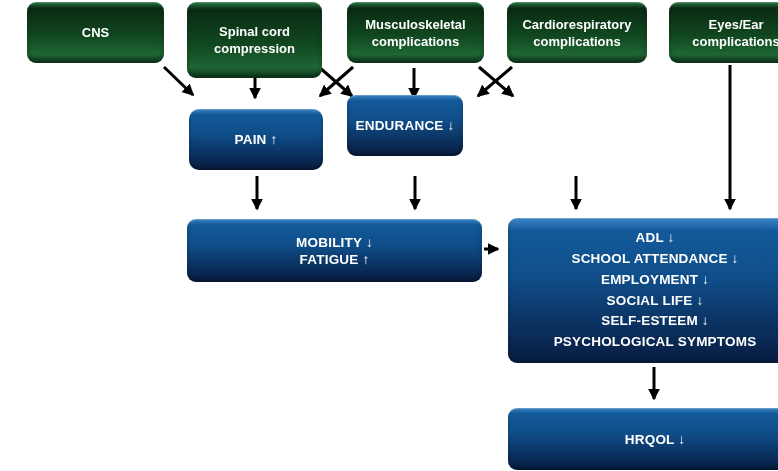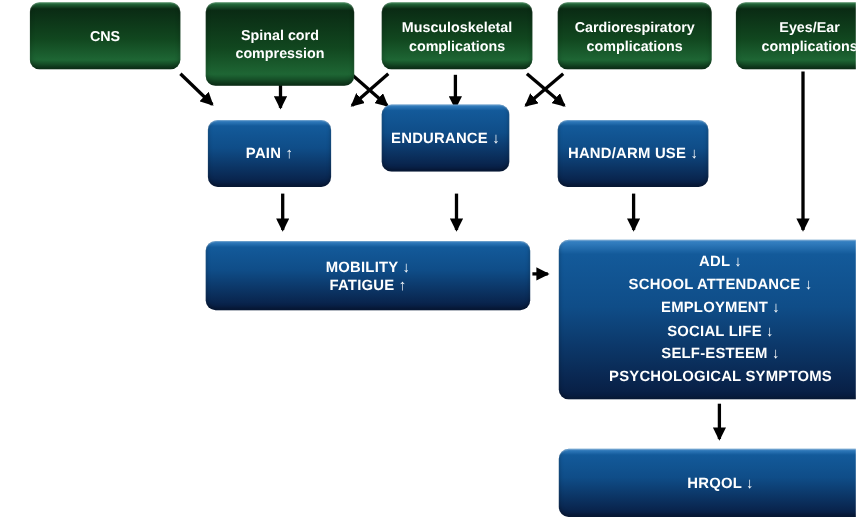--- a/index.html
+++ b/index.html
@@ -33,21 +33,21 @@
     box-shadow:inset 0 -2px 4px rgba(0,0,0,0.35), inset 0 1px 1px rgba(255,255,255,0.30);
     font-size:13.5px;line-height:17px;letter-spacing:0.2px;
   }
   .participation-box{line-height:20.8px;text-align:right;}
   
   .n-cns{left:0px;top:2px;width:137px;height:61px;}
   .n-spinal{left:160px;top:2px;width:135px;height:76px;}
   .n-musculo{left:320px;top:2px;width:137px;height:61px;}
   .n-cardio{left:480px;top:2px;width:140px;height:61px;}
   .n-eyes{left:642px;top:2px;width:134px;height:61px;}
-  .n-pain{left:162px;top:109px;width:112px;height:61px;}
+  .n-pain{left:162px;top:109px;width:134px;height:61px;border-radius:10px;}
   .n-endurance{left:320px;top:95px;width:116px;height:61px;}
   .n-handarm{left:480px;top:109px;width:137px;height:61px;}
   .n-mobility{left:160px;top:219px;width:295px;height:63px;justify-content:center;}
   .n-participation{left:481px;top:218px;width:294px;height:145px;}
   .n-hrqol{left:481px;top:408px;width:294px;height:62px;}
   .arrow-line{stroke:#000000;stroke-width:3;fill:none;}
 </style>
 </head>
 <body>
 
@@ -79,21 +79,20 @@
 compression</div>
   <div class="box green n-musculo">Musculoskeletal
 complications</div>
   <div class="box green n-cardio">Cardiorespiratory
 complications</div>
   <div class="box green n-eyes">Eyes/Ear
 complications</div>
 
   <div class="box blue n-pain">PAIN ↑</div>
   <div class="box blue n-endurance">ENDURANCE ↓</div>
-  <div class="box blue n-handarm">HAND/ARM USE ↓</div>
 
   <div class="box blue n-mobility">
     <div>MOBILITY ↓</div>
     <div>FATIGUE ↑</div>
   </div>
 
   <div class="box blue participation-box n-participation">
     <div>ADL ↓</div>
     <div>SCHOOL ATTENDANCE ↓</div>
     <div>EMPLOYMENT ↓</div>

